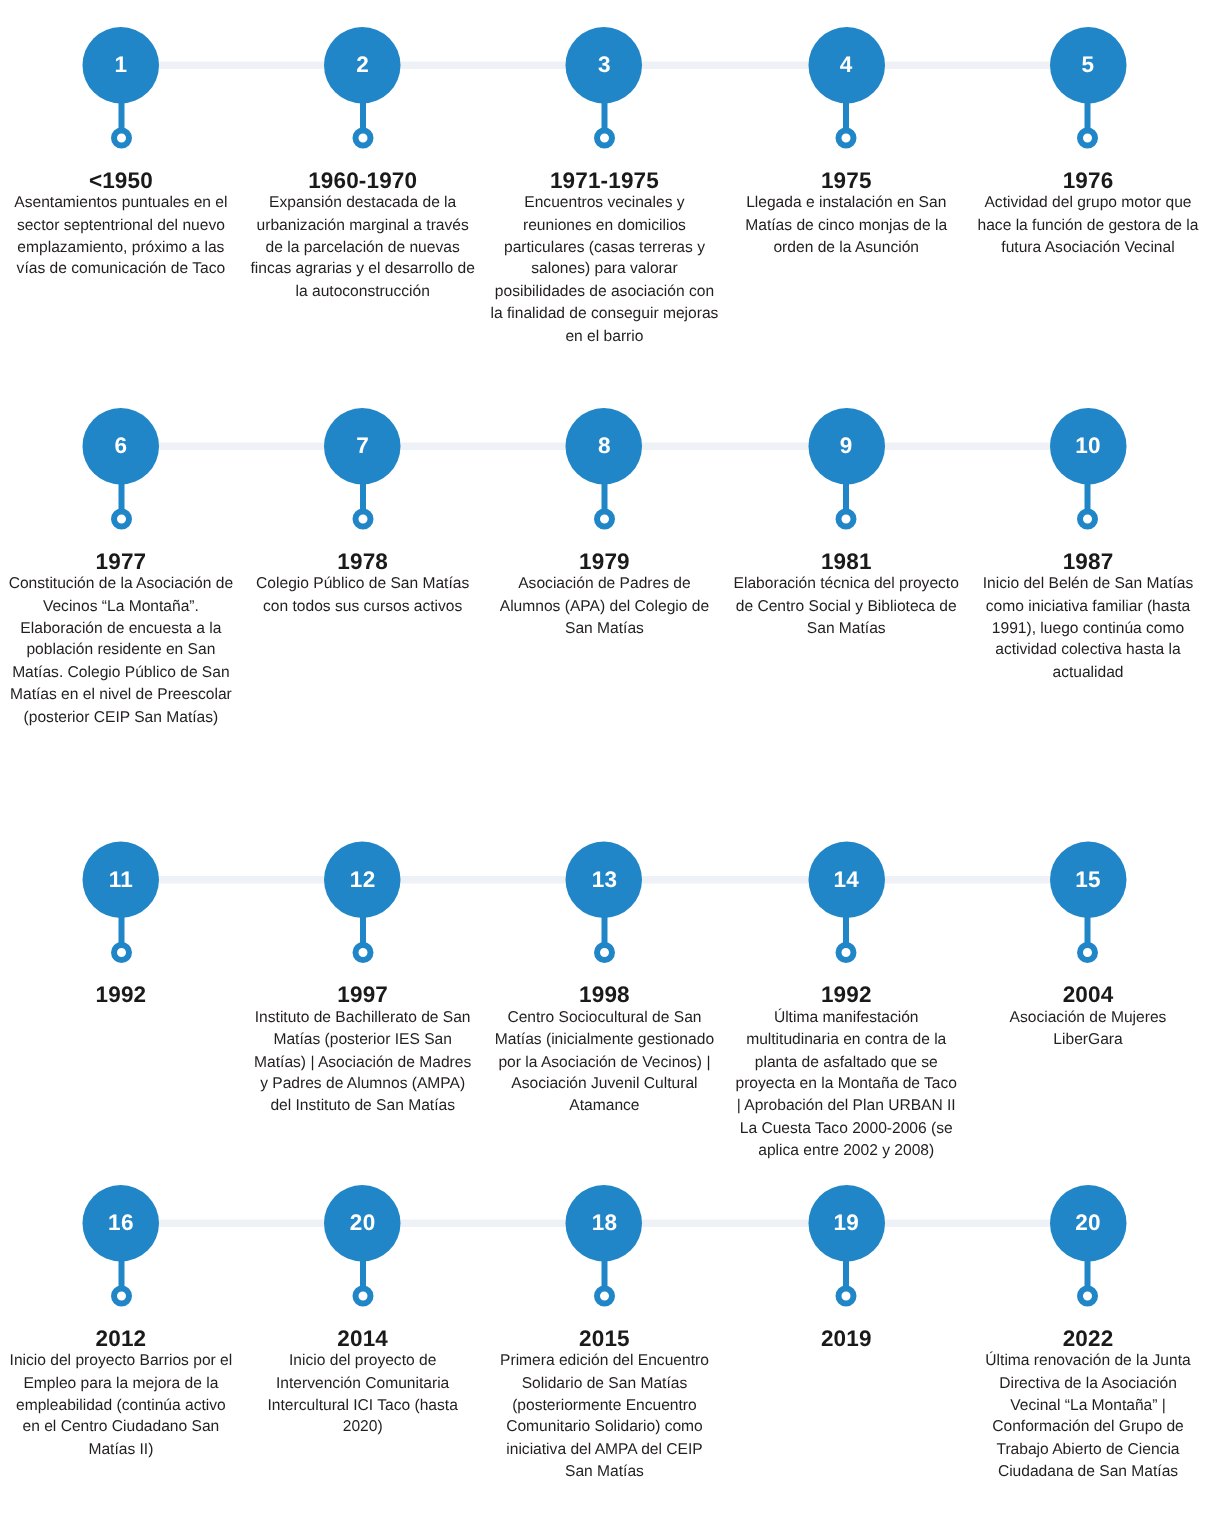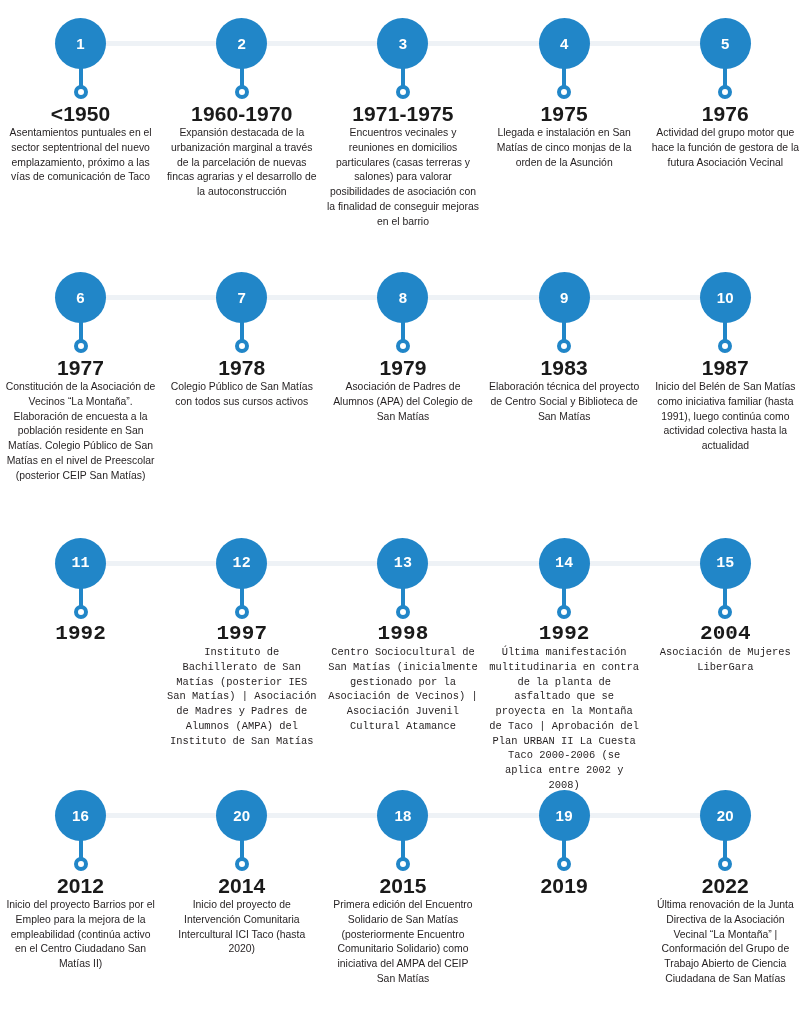--- a/index.html
+++ b/index.html
@@ -23,21 +23,21 @@
 
   
   .row {
     position: absolute;
     left: 0;
     width: 806px;
     display: flex;
   }
   .row-1 { top: 18px; }
   .row-2 { top: 272px; }
-  .row-3 { top: 538px; font-family: Liberation Mono, monospace; }
+  .row-3 { top: 561px; }
   .row-4 { top: 790px; }
 
   
   .connector {
     position: absolute;
     height: 5px;
     background: #eef2f6;
     border-radius: 3px;
     top: 23px;
     left: 97px;
@@ -90,22 +90,22 @@
     top: 17px;
     width: 14px;
     height: 14px;
     border-radius: 50%;
     border: 4px solid #2186c8;
     background: #ffffff;
     box-sizing: border-box;
   }
 
   .year {
-    margin-top: 3px;
-    font-size: 21px;
+    margin-top: 13px;
+    font-size: 15px;
     font-weight: 700;
     color: #1a1a1a;
     letter-spacing: .1px;
     white-space: nowrap;
     text-align: center;
   }
 
   .desc {
     width: 152px;
     text-align: center;
@@ -205,21 +205,21 @@
       <div class="year">1979</div>
       <div class="desc">Asociación de Padres de Alumnos (APA) del Colegio de San Matías</div>
     </div>
 
     <div class="milestone">
       <div class="bubble">9</div>
       <div class="pin">
         <div class="pin-stem"></div>
         <div class="pin-ring"></div>
       </div>
-      <div class="year">1983</div>
+      <div class="year">1981</div>
       <div class="desc">Elaboración técnica del proyecto de Centro Social y Biblioteca de San Matías</div>
     </div>
 
     <div class="milestone">
       <div class="bubble">10</div>
       <div class="pin">
         <div class="pin-stem"></div>
         <div class="pin-ring"></div>
       </div>
       <div class="year">1987</div>

